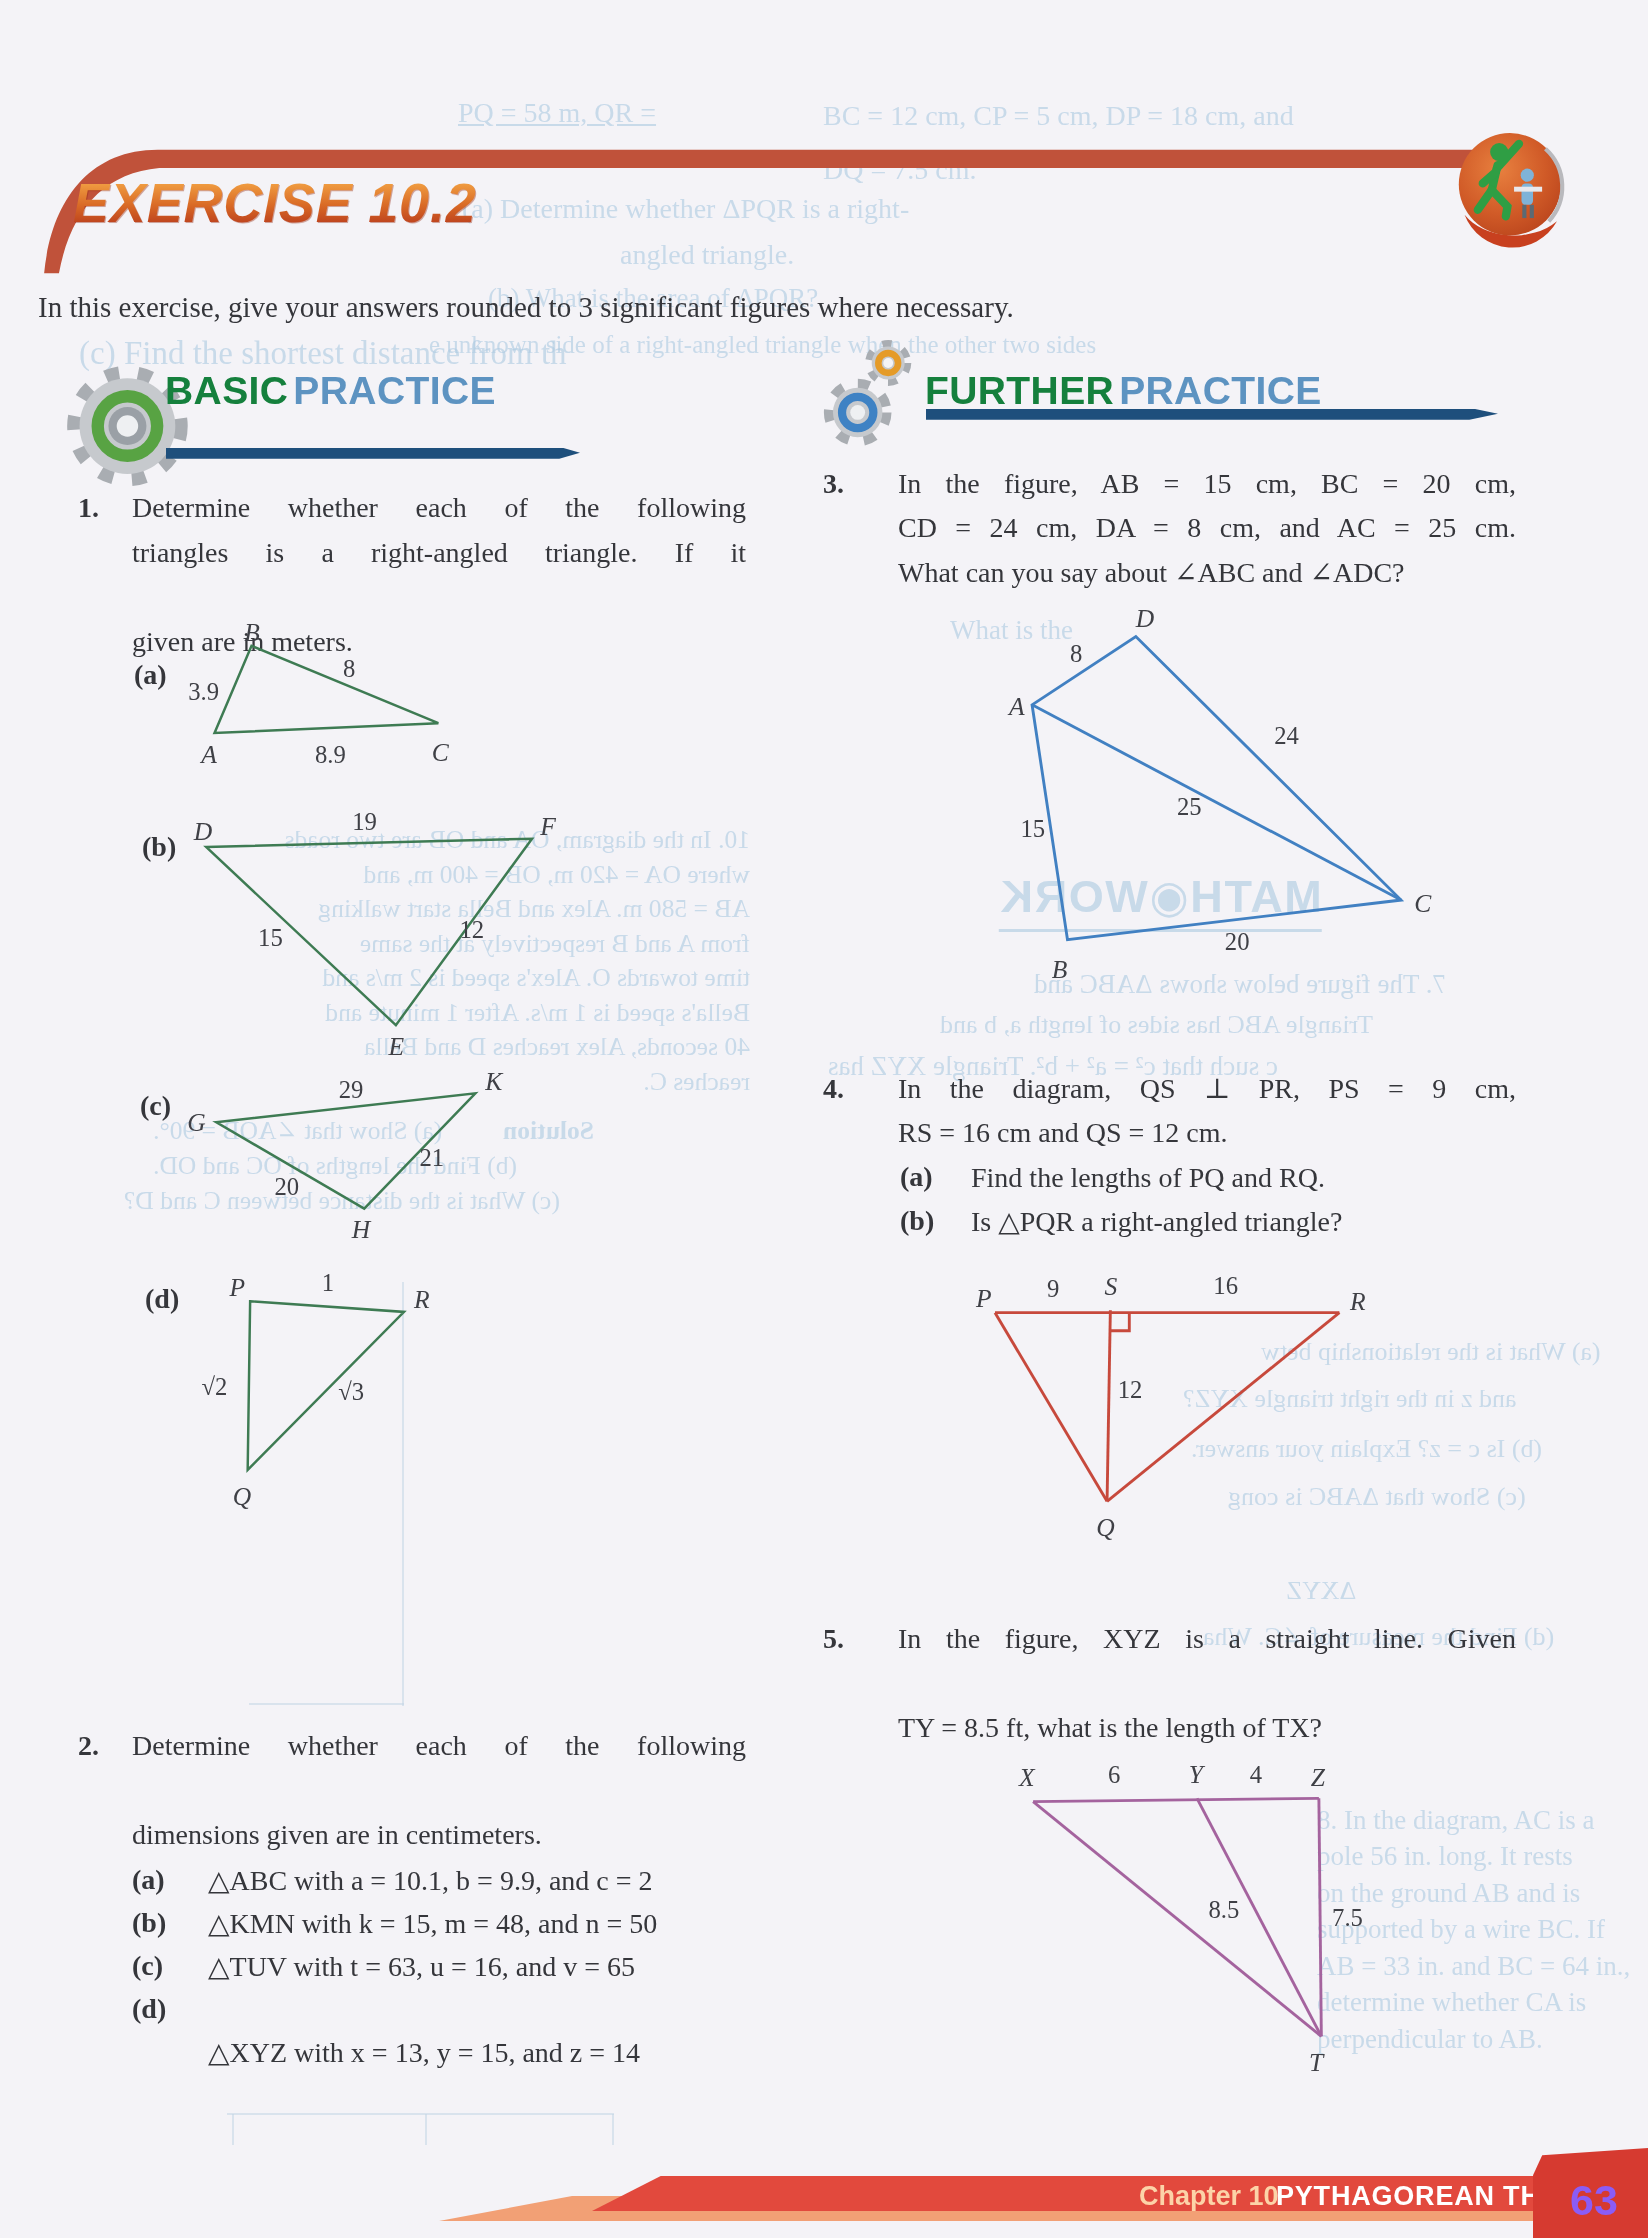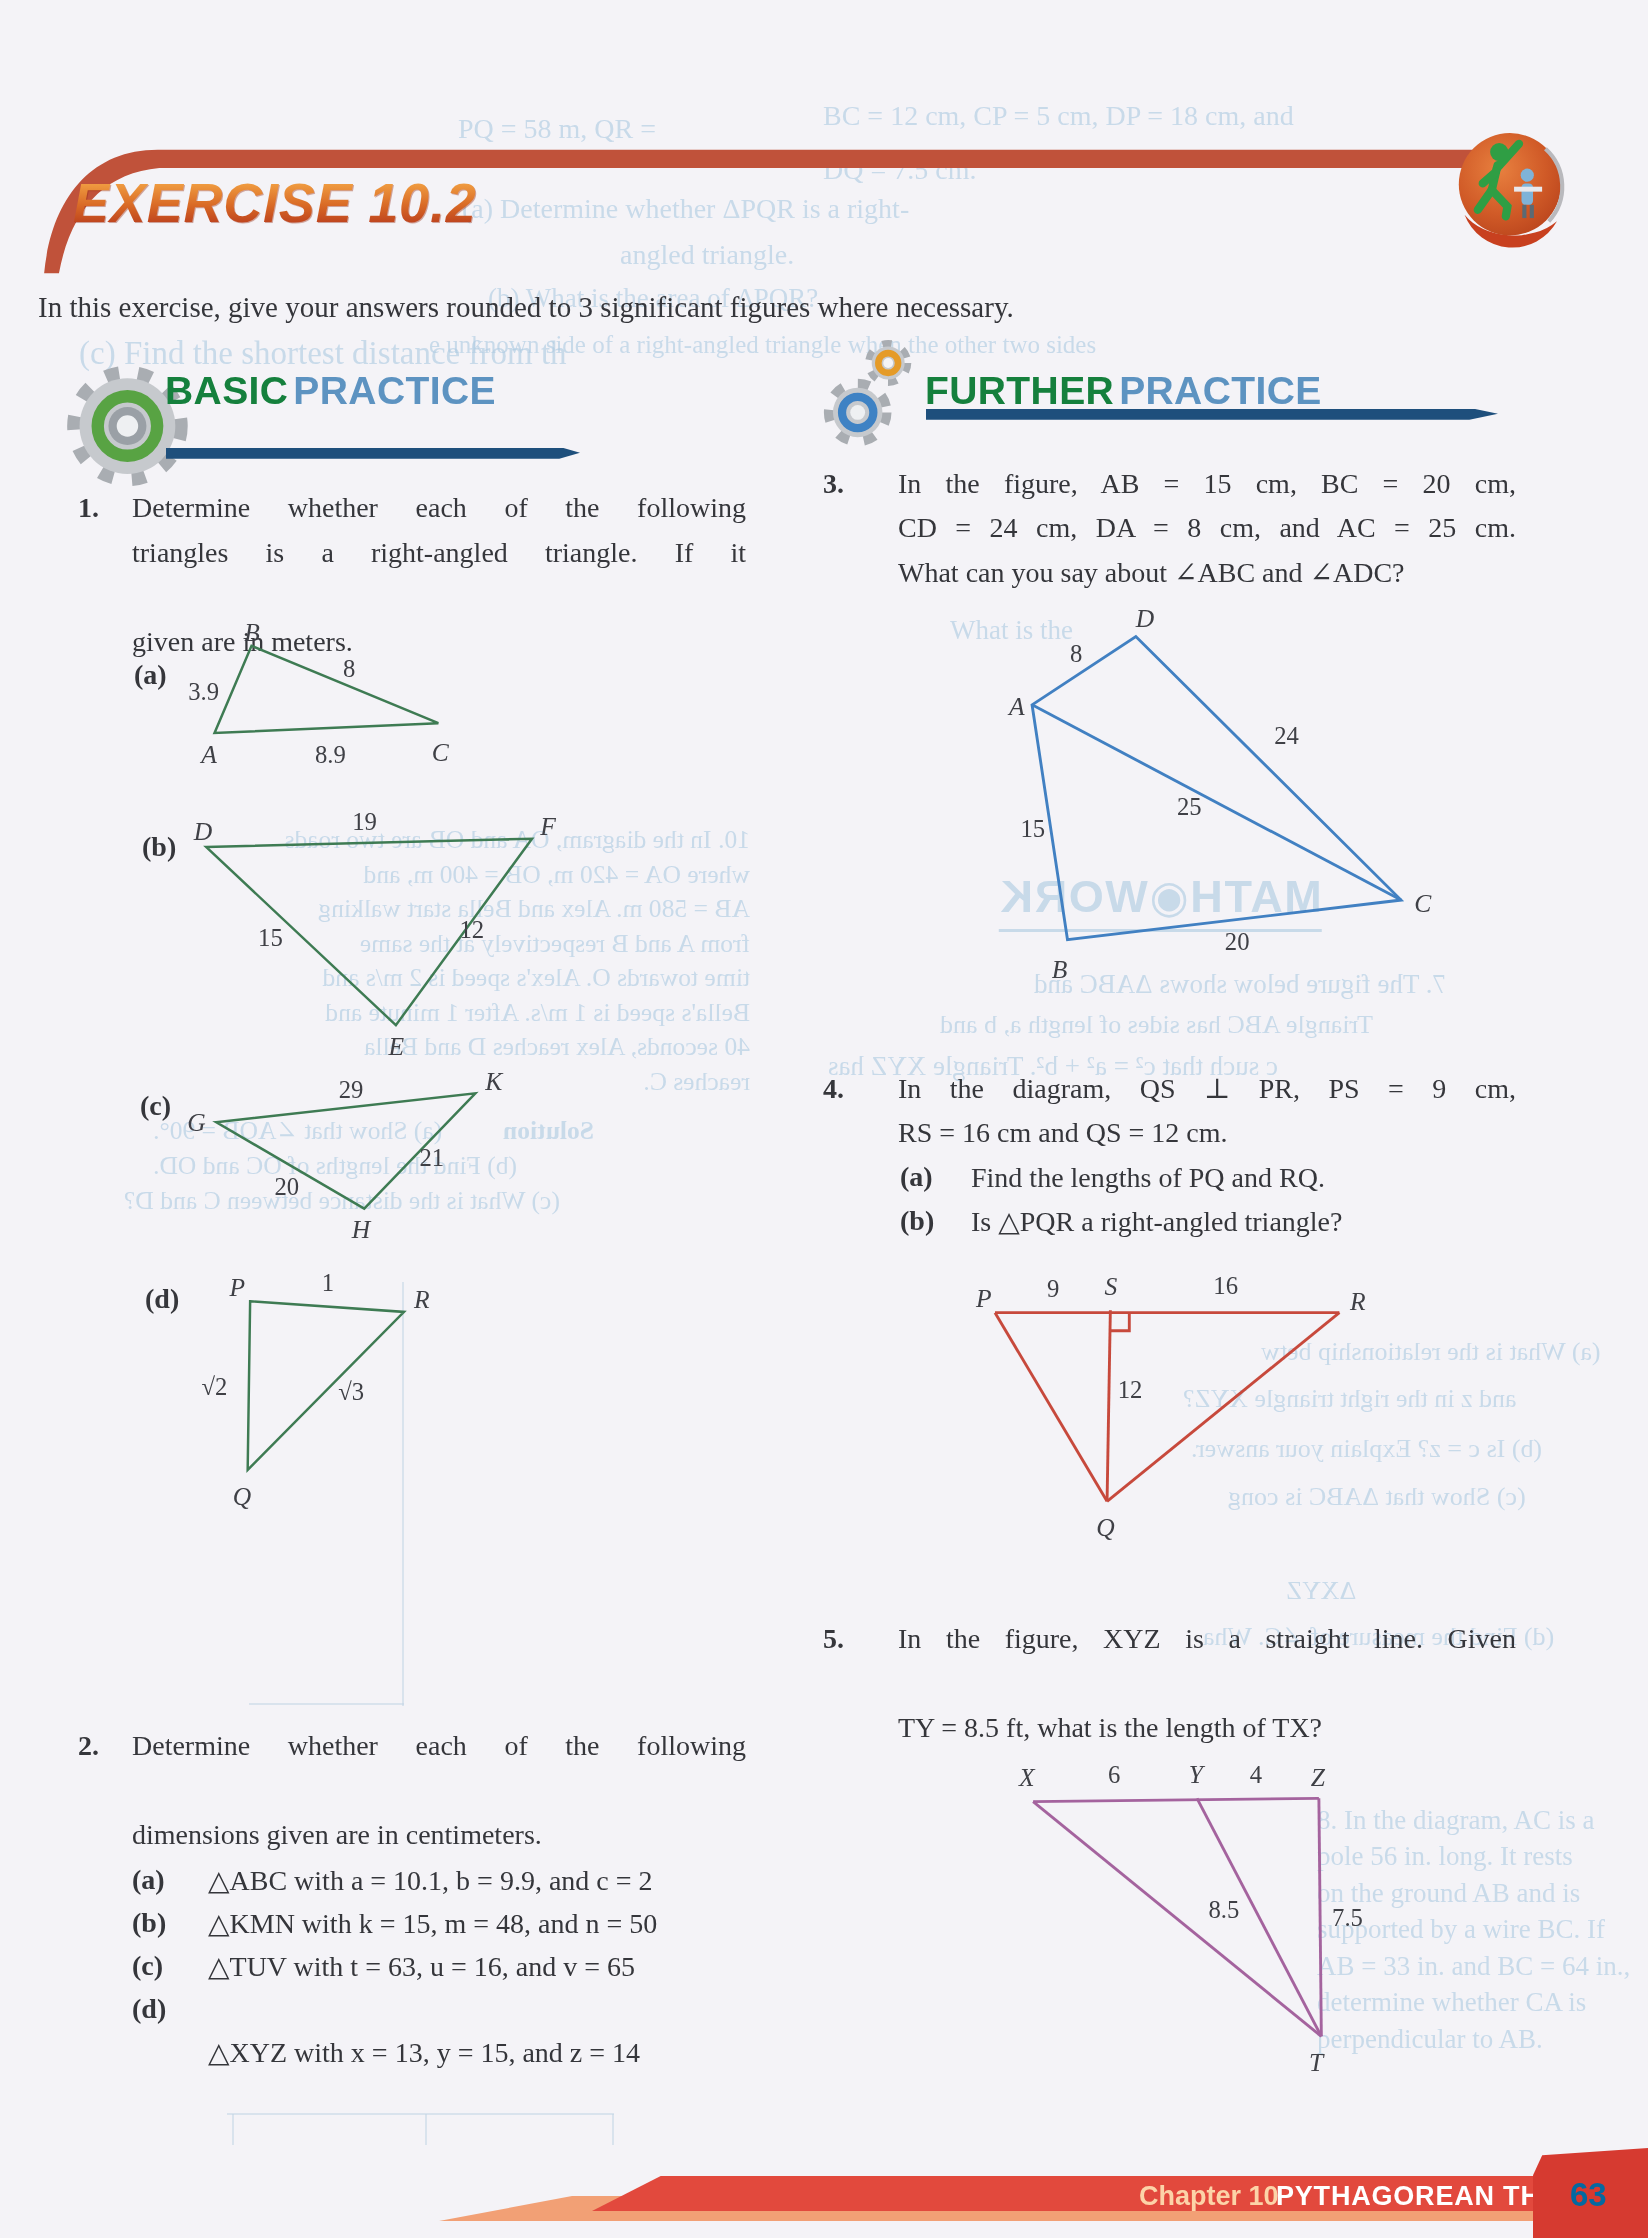--- a/index.html
+++ b/index.html
@@ -49,21 +49,21 @@
 
 <div id="page">
 
   <div id="ghost-layer">
     <div class="grule" style="left:402px;top:1282px;width:1.6px;height:424px;"></div>
     <div class="grule" style="left:249px;top:1703px;width:155px;height:1.6px;"></div>
     <div class="grule" style="left:227px;top:2113px;width:387px;height:1.6px;"></div>
     <div class="grule" style="left:232px;top:2114px;width:1.6px;height:31px;"></div>
     <div class="grule" style="left:425px;top:2114px;width:1.6px;height:31px;"></div>
     <div class="grule" style="left:612px;top:2114px;width:1.6px;height:31px;"></div>
-  <div class="ghost" style="left: 458px; top: 110px;">PQ = 58 m, QR =</div>
+  <div class="ghost" style="left: 458px; top: 94px; text-decoration: underline;">PQ = 58 m, QR =</div>
       <div class="ghost" style="left: 823px; top: 97px;">BC = 12 cm, CP = 5 cm, DP = 18 cm, and</div>
       <div class="ghost" style="left: 823px; top: 151px;">DQ = 7.5 cm.</div>
       <div class="ghost" style="left: 462px; top: 190px;">(a) Determine whether ΔPQR is a right-</div>
       <div class="ghost" style="left: 620px; top: 236px;">angled triangle.</div>
       <div class="ghost" style="left: 488px; top: 280px; font-size: 27px;">(b) What is the area of ΔPQR?</div>
       <div class="ghost" style="left: 79px; top: 331px; font-size: 33px;">(c) Find the shortest distance from th</div>
       <div class="ghost" style="left: 429px; top: 328px; font-size: 25px;">e unknown side of a right-angled triangle when the other two sides</div>
       <div class="ghost" style="left: 950px; top: 612px; font-size: 27px;">What is the</div>
       <div class="ghost mir" style="left: 78px; top: 823px; font-size: 25.6px; width: 672px;">10. In the diagram, OA and OB are two roads
 where OA = 420 m, OB = 400 m, and
@@ -286,17 +286,17 @@
       <text class="nlabel" x="336" y="32">4</text>
       <text class="nlabel" x="286" y="196">8.5</text>
       <text class="nlabel" x="436" y="206">7.5</text>
     </svg>
 
     <div id="f-salmon"></div>
     <div id="f-red"></div>
     <div class="f-text" style="left:1139px;top:2181px;color:#fcd3a8;">Chapter 10</div>
     <div class="f-text" style="left:1276px;top:2181px;color:#ffffff;letter-spacing:0.8px;">PYTHAGOREAN THEOREM</div>
     <div id="f-tab"></div>
-    <div class="f-text" style="left:1570px;top:2176px;color:#0369a1;font-size:33px;">63</div>
+    <div class="f-text" style="left:1570px;top:2176px;color:#8b5cf6;font-size:43px;">63</div>
 
   </div>
 </div>
 
 
 </body></html>

